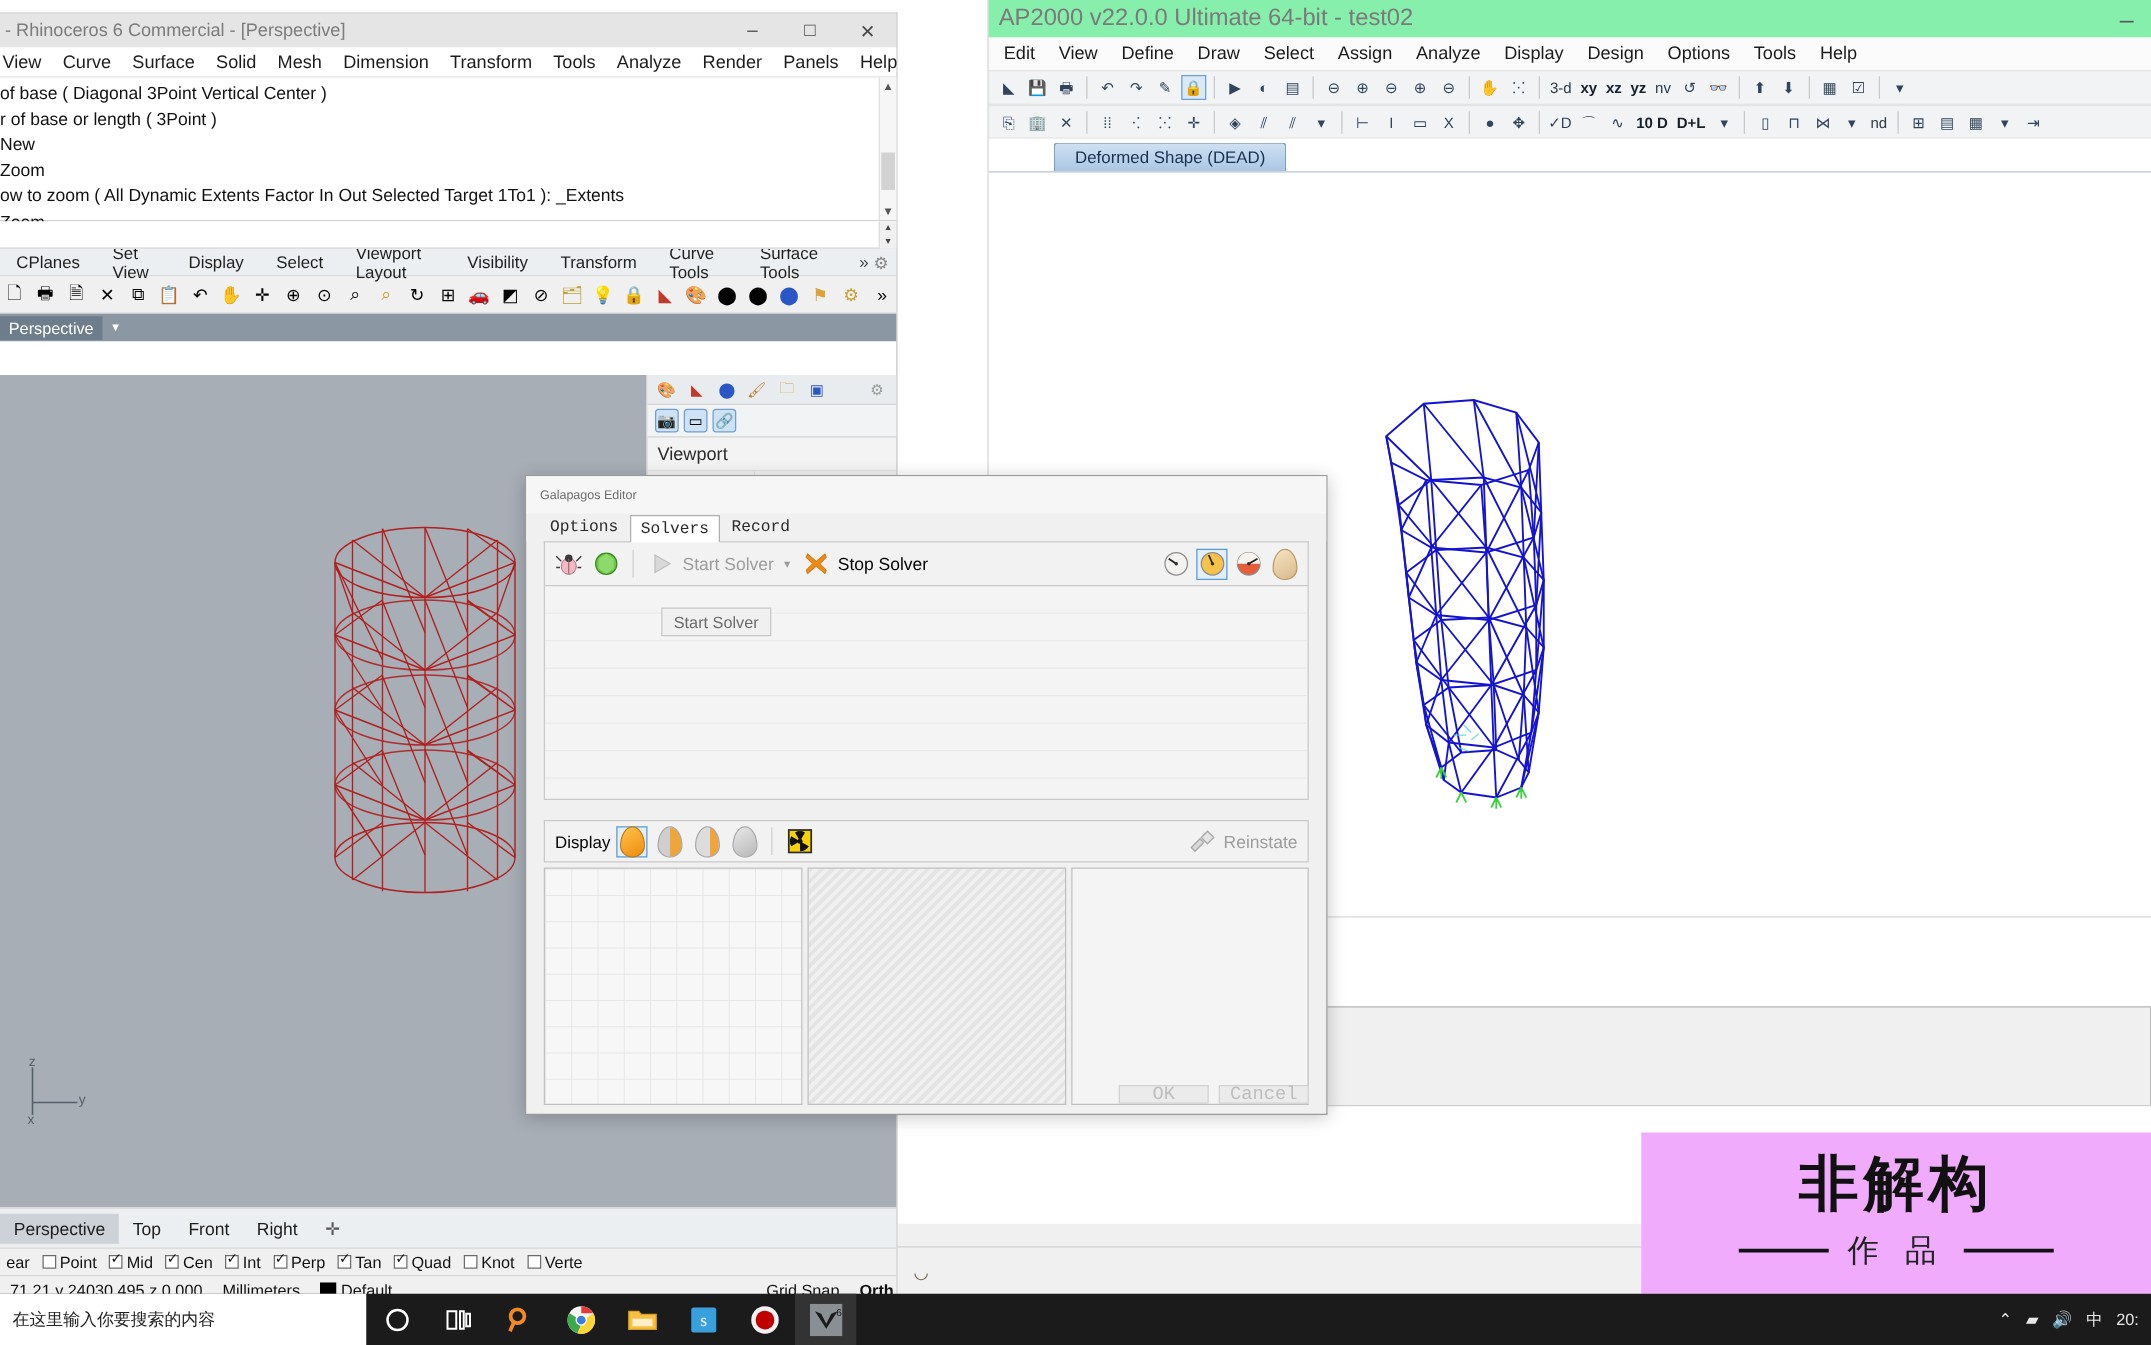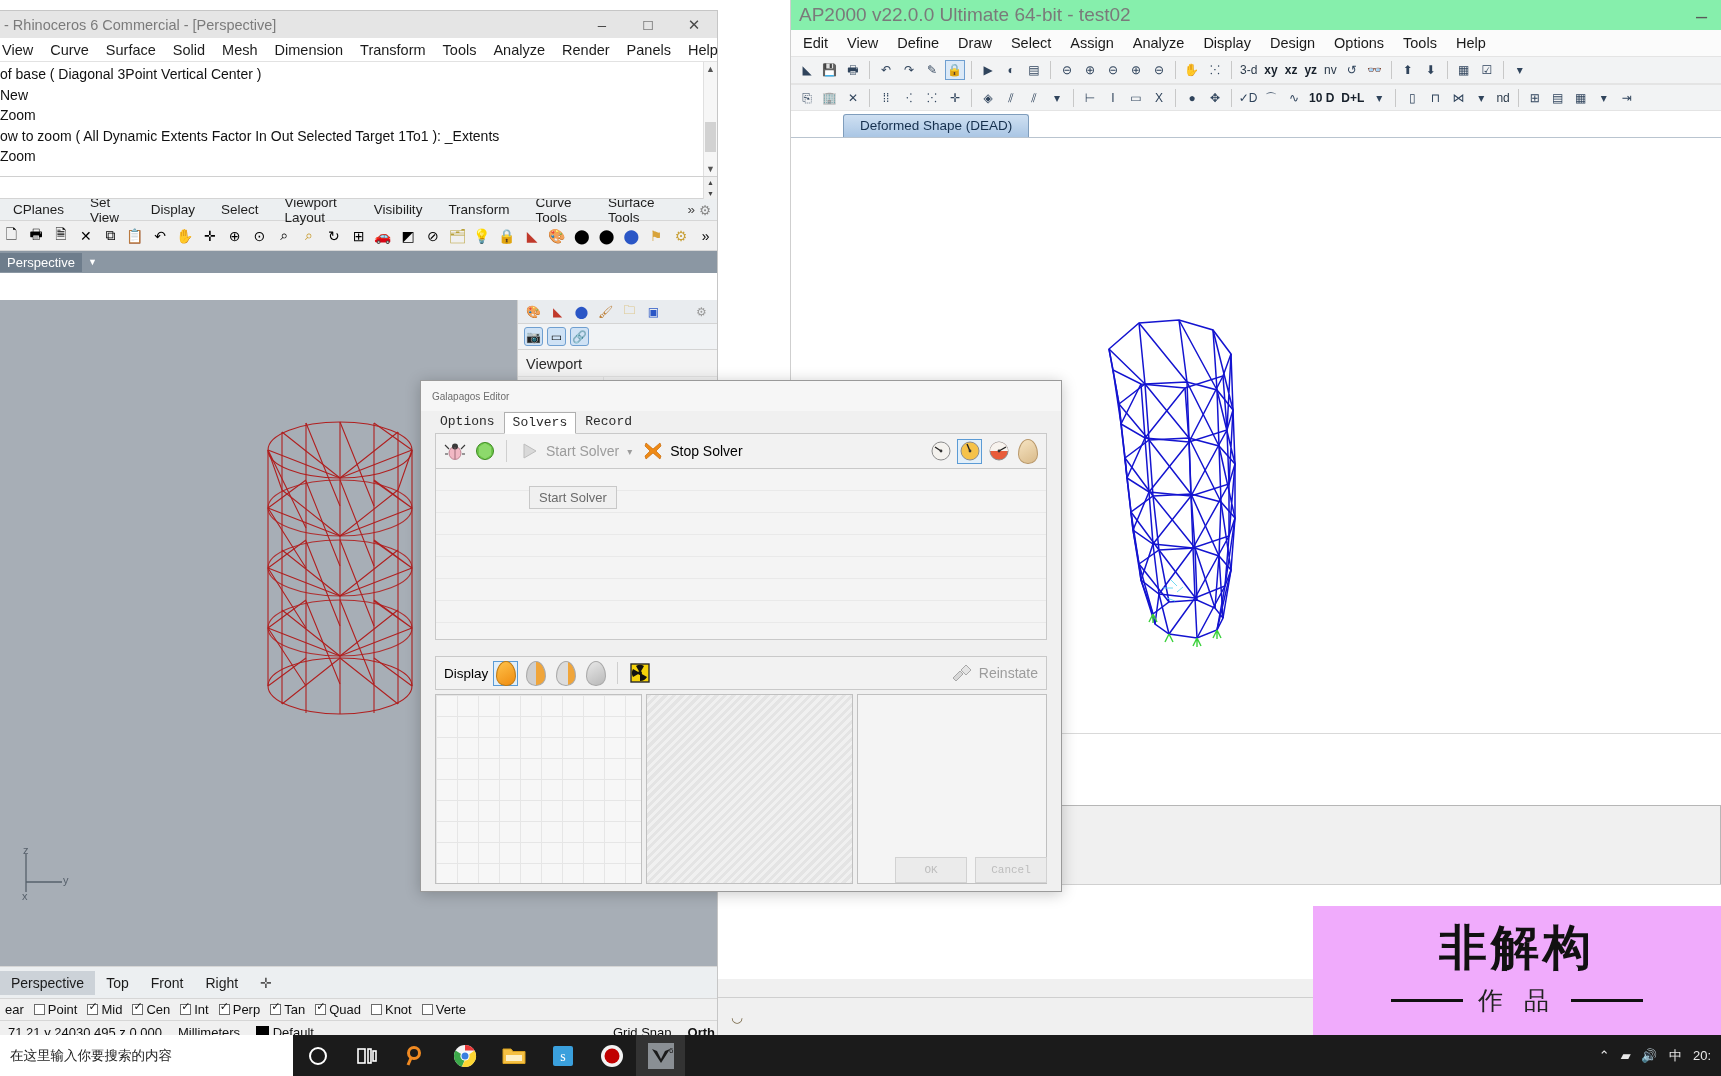--- a/index.html
+++ b/index.html
@@ -101,21 +101,21 @@
   .gal-log { margin:0 14px; height:172px; border:1px solid #c9c9c9; background:#f4f4f4; position:relative; overflow:hidden; }
   .gal-log .ln { height:22px; border-bottom:1px solid #e9e9e9; }
   .gal-tip { position:absolute; left:93px; top:17px; background:#f0f0f0; border:1px solid #c8c8c8; font-size:13px; color:#6a6a6a; padding:3px 9px; }
   .gal-disp { margin:16px 14px 0; height:34px; border:1px solid #c9c9c9; background:#f2f2f2; display:flex; align-items:center; gap:5px; padding:0 8px; }
   .gal-panels { margin:4px 14px 0; height:190px; display:flex; gap:4px; }
   .gal-p { border:1px solid #c0c0c0; background:#f7f7f7; }
   .gal-p.a { width:207px; background-image:linear-gradient(#e6e6e6 1px, transparent 1px), linear-gradient(90deg,#e6e6e6 1px, transparent 1px); background-size:21px 21px; }
   .gal-p.b { width:207px; background:repeating-linear-gradient(135deg,#e4e4e4 0 3px,#f0f0f0 3px 6px); }
   .gal-p.c { flex:1; background:#f4f4f4; }
   .gal-foot { position:absolute; right:14px; bottom:8px; display:flex; gap:8px; }
-  .gal-btn { width:72px; height:26px; background:#ebebeb; border:1px solid #d2d2d2; font-size:11px; color:#bdbdbd; display:flex; align-items:center; justify-content:center; font-family:"Liberation Mono", monospace; }
+  .gal-btn { width:72px; height:15px; background:#ebebeb; border:1px solid #d2d2d2; font-size:15px; color:#bdbdbd; display:flex; align-items:center; justify-content:center; font-family:"Liberation Mono", monospace; }
   .egg { width:20px; height:25px; border-radius:50% 50% 48% 48%/62% 62% 38% 38%; }
 
   
   .taskbar { position:absolute; left:0; bottom:0; width:1721px; height:41px; background:#1b1b1b; display:flex; align-items:center; }
   .tb-search { width:293px; height:41px; background:#ffffff; display:flex; align-items:center; padding-left:10px; font-size:13.5px; color:#222; }
   .tb-ic { width:49px; height:41px; display:flex; align-items:center; justify-content:center; }
   .tb-ic.active { background:#333; }
   .tb-right { margin-left:auto; display:flex; align-items:center; gap:11px; padding-right:10px; color:#e8e8e8; font-size:13px; }
 
   
@@ -313,20 +313,21 @@
       <span>Transform</span>
       <span>Tools</span>
       <span>Analyze</span>
       <span>Render</span>
       <span>Panels</span>
       <span>Help</span>
     </div>
 
     <div class="rh-cmd">
       <div class="rh-cmd-line">of base ( Diagonal  3Point  Vertical  Center )</div>
+      <div class="rh-cmd-line">r of base or length ( 3Point )</div>
       <div class="rh-cmd-line">New</div>
       <div class="rh-cmd-line">Zoom</div>
       <div class="rh-cmd-line">ow to zoom ( All  Dynamic  Extents  Factor  In  Out  Selected  Target  1To1 ): _Extents</div>
       <div class="rh-cmd-line">Zoom</div>
       <div class="rh-cmd-scroll">
         <div class="arr">▲</div>
         <div class="thumb"></div>
         <div class="arr" style="position:absolute;bottom:0;left:0;right:0;">▼</div>
       </div>
     </div>

